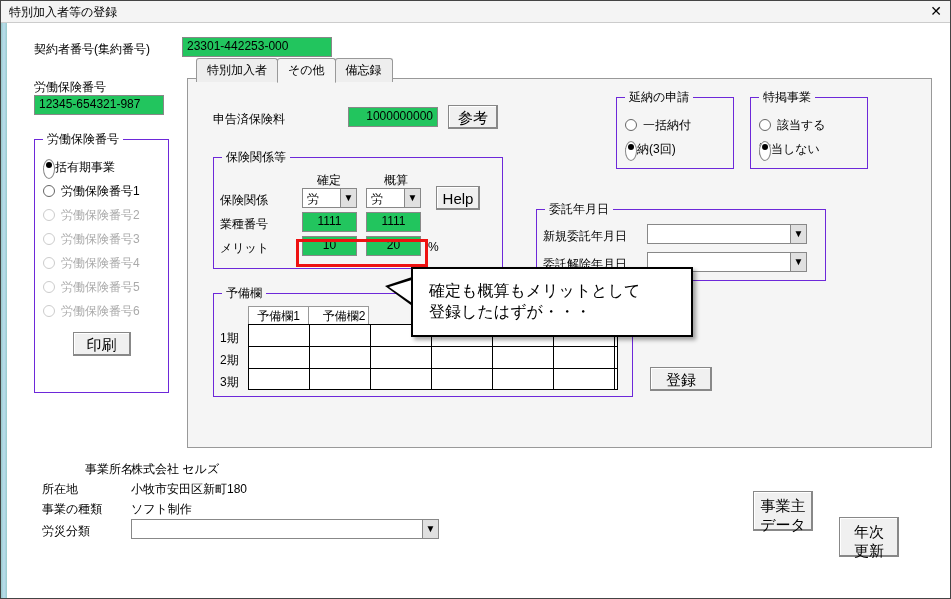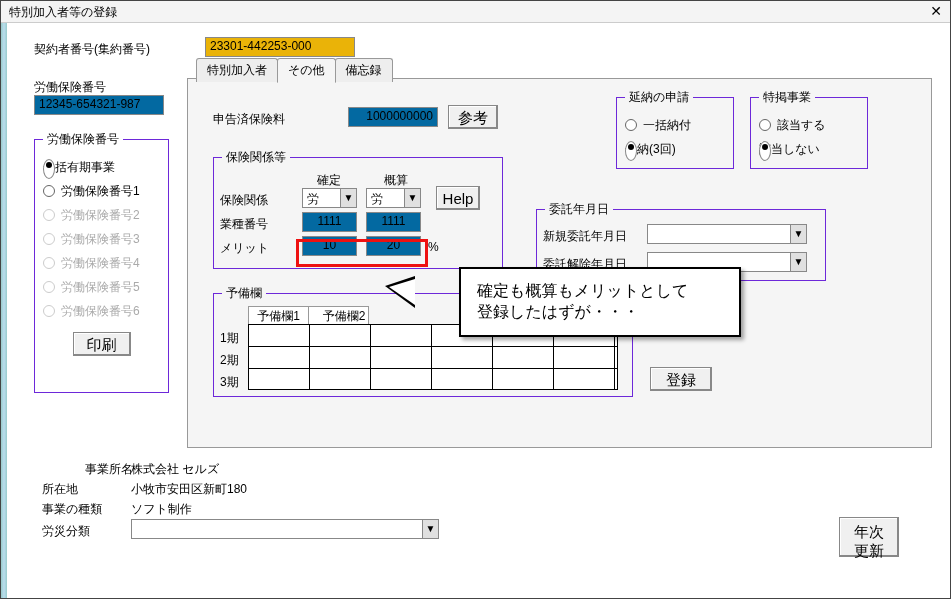--- a/index.html
+++ b/index.html
@@ -4,22 +4,22 @@
 <style>
   * { box-sizing: border-box; font-family: "MS UI Gothic","Meiryo",sans-serif; }
   body { margin:0; background:#fff; }
   .viewport { width:951px; height:599px; position:relative; background:#fff; border:1px solid #444; }
   .scroll-l { position:absolute; left:0; top:18px; bottom:0; width:6px; background:linear-gradient(to right,#9cc,#bde 50%,#9cc); }
   .titlebar { height:22px; background:#f4f4f4; border-bottom:1px solid #ccc; font-size:12px; padding:3px 8px; position:relative; }
   .close-x { position:absolute; right:3px; top:1px; width:22px; height:18px; text-align:center; font-size:14px; font-family:Arial; line-height:18px; cursor:default; }
   .content { position:absolute; left:8px; right:4px; top:22px; bottom:4px; }
 
   .lbl { font-size:12px; position:absolute; }
-  .field { position:absolute; font-size:12px; height:20px; border:1px solid #888; background:#0369a1; padding:1px 4px; }
-  .yellow { background:#eab308;margin-left:23px; }
+  .field { position:absolute; font-size:12px; height:20px; border:1px solid #888; background:#22c55e; padding:1px 4px; }
+  .yellow { background:#22c55e; }
   .btn { position:absolute; font-size:15px; height:24px; border:1px solid #888; background:#f0f0f0; box-shadow:inset -1px -1px #888,inset 1px 1px #fff; text-align:center; padding-top:3px; cursor:default; }
   .main-panel { position:absolute; left:178px; top:55px; right:14px; height:370px; background:#f5f5f5; border:1px solid #999; }
   .tabs { position:absolute; left:8px; top:-21px; height:21px; }
   .tab { float:left; font-size:12px; padding:3px 10px; border:1px solid #999; border-bottom:none; background:#eee; margin-right:-1px; border-radius:3px 3px 0 0;}
   .tab.active { background:#f5f5f5; position:relative; z-index:2; border-bottom:1px solid #f5f5f5; }
 
   fieldset.grp { position:absolute; border:1px solid #6d28d9; font-size:12px; padding:6px 8px 8px; margin:0; }
   fieldset.grp > legend { padding:0 4px; }
 
   .radio-row { display:block; margin:5px 0 7px; font-size:12px; white-space:nowrap; }
@@ -158,33 +158,35 @@
         background:
           repeating-linear-gradient(to bottom, transparent 0, transparent 21px, #000 21px, #000 22px),
           repeating-linear-gradient(to right, transparent 0, transparent 60px, #000 60px, #000 61px 61px),
           #fff;"></div>
     </fieldset>
 
     <div class="btn" style="left:462px; top:288px; width:62px;">登録</div>
   </div>
 
   <div class="callout-tail" style="left:376px; top:253px;"></div>
-  <div class="callout" style="left:402px; top:244px; width:282px;margin-left:48px;">
+  <div class="callout" style="left:402px; top:244px; width:282px;">
     <div>確定も概算もメリットとして</div>
     <div>登録したはずが・・・</div>
   </div>
 
   <div class="lbl" style="left:33px; top:438px;margin-left:43px;">事業所名</div>
   <div class="lbl" style="left:122px; top:438px;">株式会社 セルズ</div>
   <div class="lbl" style="left:33px; top:458px;">所在地</div>
   <div class="lbl" style="left:122px; top:458px;">小牧市安田区新町180</div>
   <div class="lbl" style="left:33px; top:478px;">事業の種類</div>
   <div class="lbl" style="left:122px; top:478px;">ソフト制作</div>
   <div class="lbl" style="left:33px; top:500px;">労災分類</div>
   <div class="sel" style="left:122px; top:496px; width:308px;">
         <span class="arw">▼</span>
       </div>
 
+  <div class="btn" style="left:744px; top:468px; width:60px; height:40px; white-space:pre; padding-top:5px;">事業主
+データ</div>
   <div class="btn" style="left:830px; top:468px; width:60px; height:40px; white-space:pre; padding-top:5px;margin-top:26px;">年次
 更新</div>
 
 </div>
 </div>
 
 </body></html>

